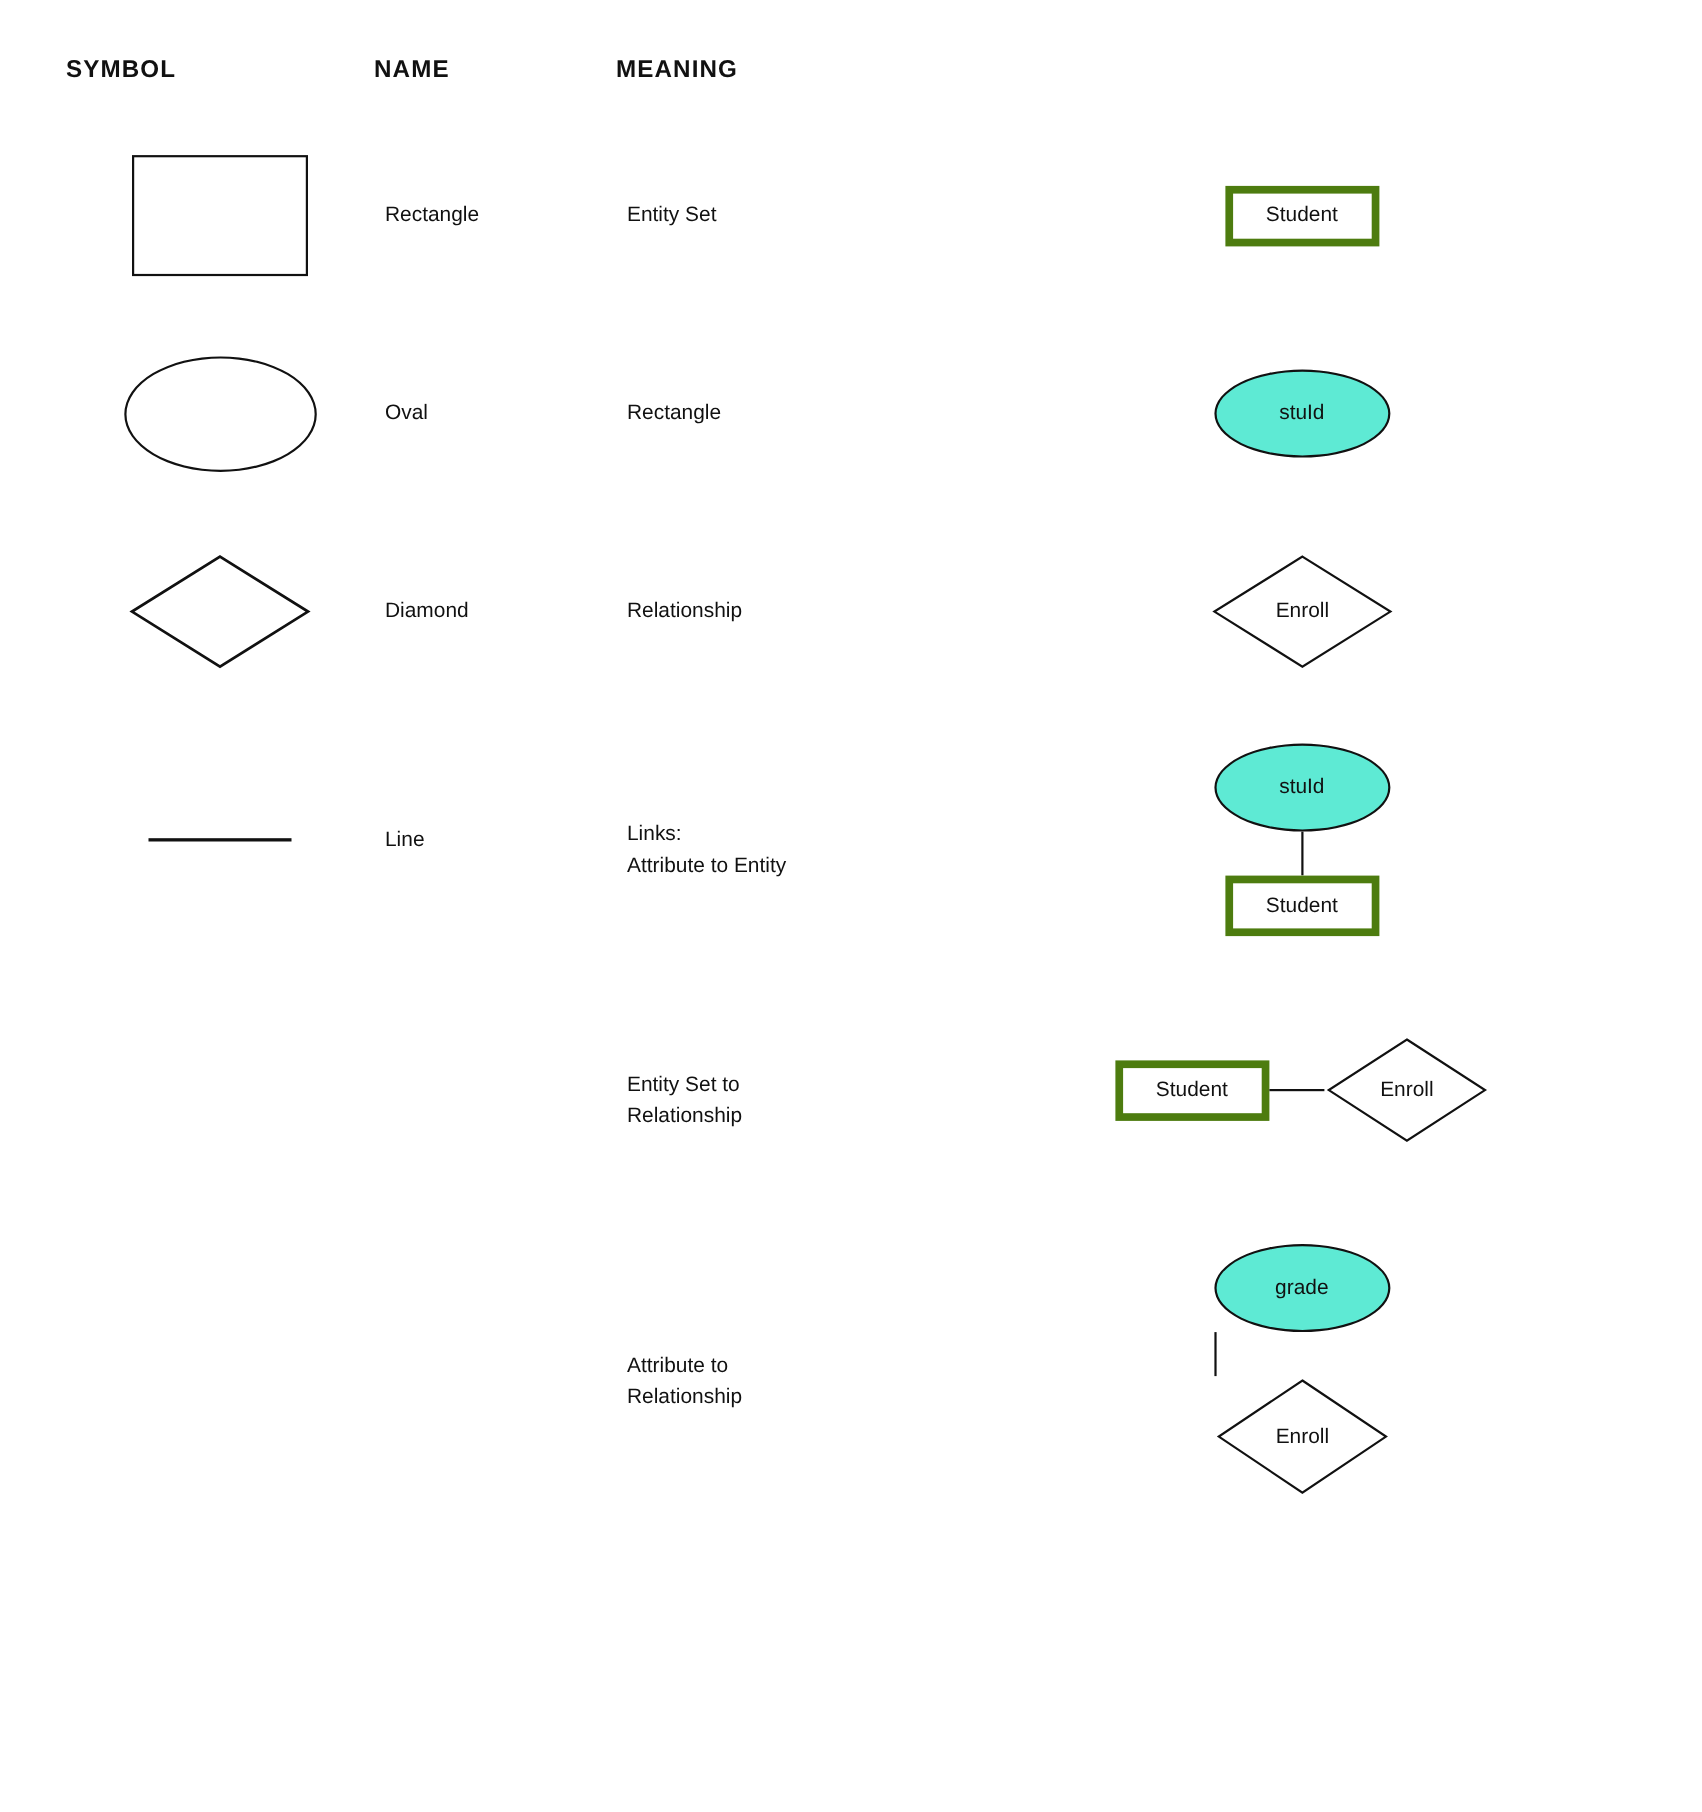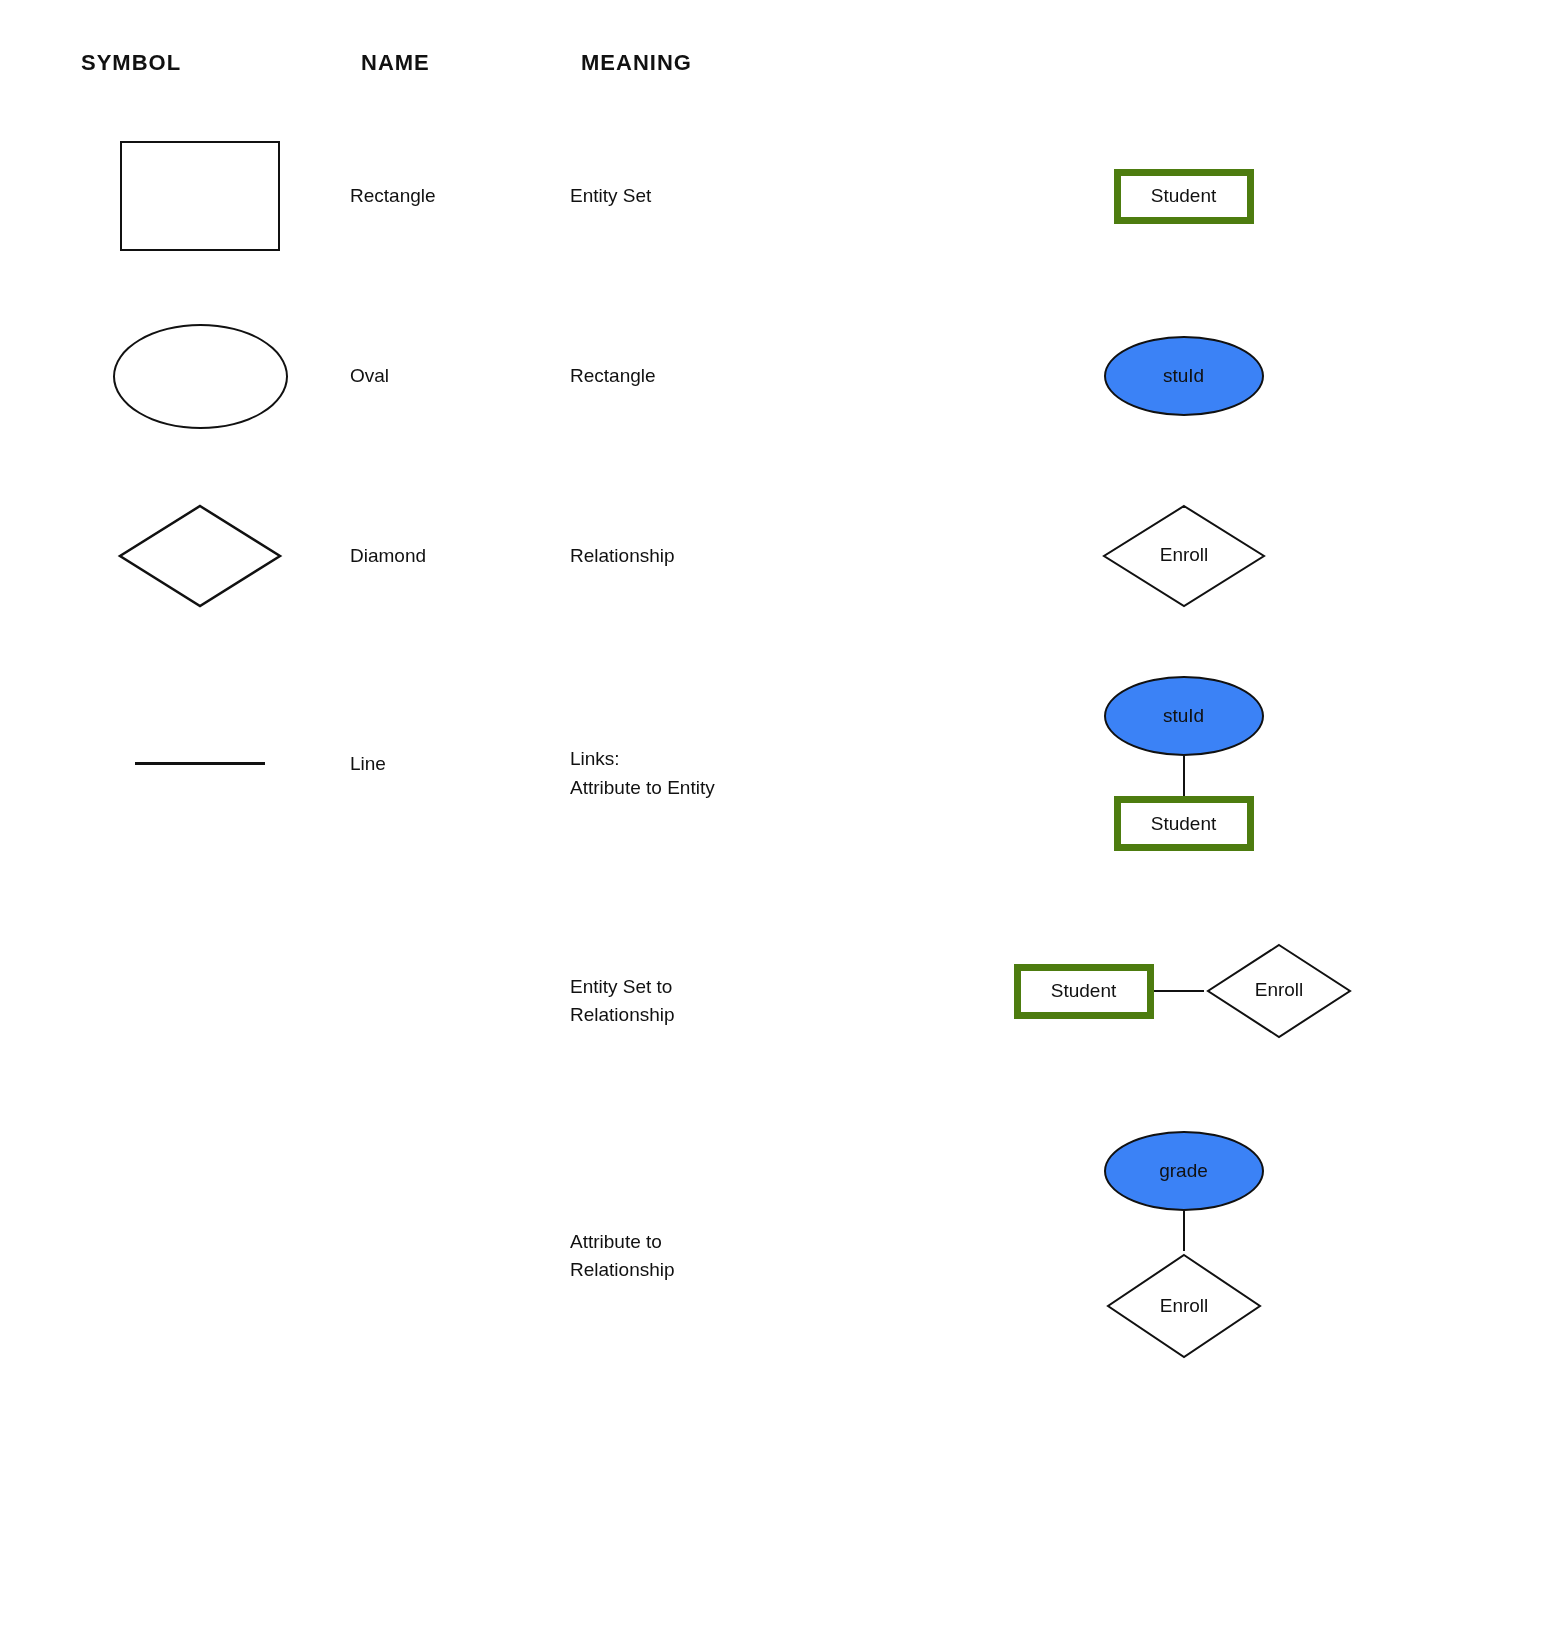--- a/index.html
+++ b/index.html
@@ -21,21 +21,20 @@
     .header-row {
       display: grid;
       grid-template-columns: 280px 220px 320px auto;
       margin-bottom: 30px;
     }
     .header-cell {
       font-size: 22px;
       font-weight: bold;
       letter-spacing: 1px;
       padding: 10px 0;
-      margin-left: 21px;
     }
 
     
     .data-row {
       display: grid;
       grid-template-columns: 280px 220px 320px auto;
       align-items: center;
       margin-bottom: 20px;
       min-height: 160px;
     }
@@ -113,21 +112,21 @@
       align-items: center;
       justify-content: center;
       font-size: 19px;
     }
 
     .ex-oval {
       width: 160px;
       height: 80px;
       border: 2px solid #111;
       border-radius: 50%;
-      background: #3b82f6;
+      background: #5eead4;
       display: flex;
       align-items: center;
       justify-content: center;
       font-size: 19px;
     }
 
     .ex-diamond {
       position: relative;
       display: flex;
       align-items: center;
@@ -174,21 +173,21 @@
       display: grid;
       grid-template-columns: 280px 220px 320px auto;
       align-items: center;
       min-height: 200px;
       margin-bottom: 20px;
     }
 
     .attr-rel-example {
       display: flex;
       flex-direction: column;
-      align-items: center;
+      align-items: flex-start;
       justify-content: center;
     }
 
     .meaning-multiline {
       line-height: 1.5;
       font-size: 19px;
       margin-top: 20px;
     }
   </style>
 </head>

